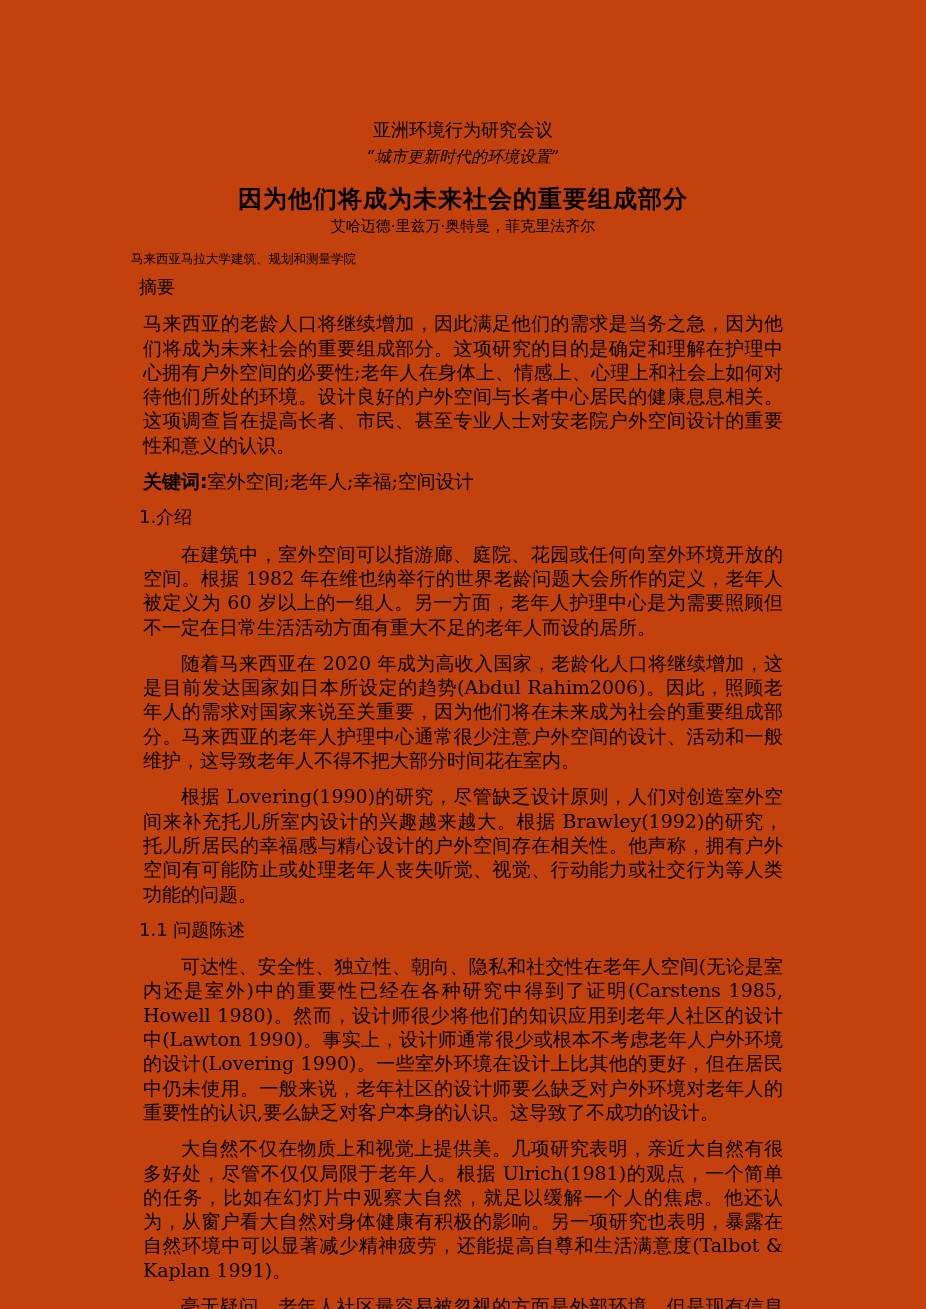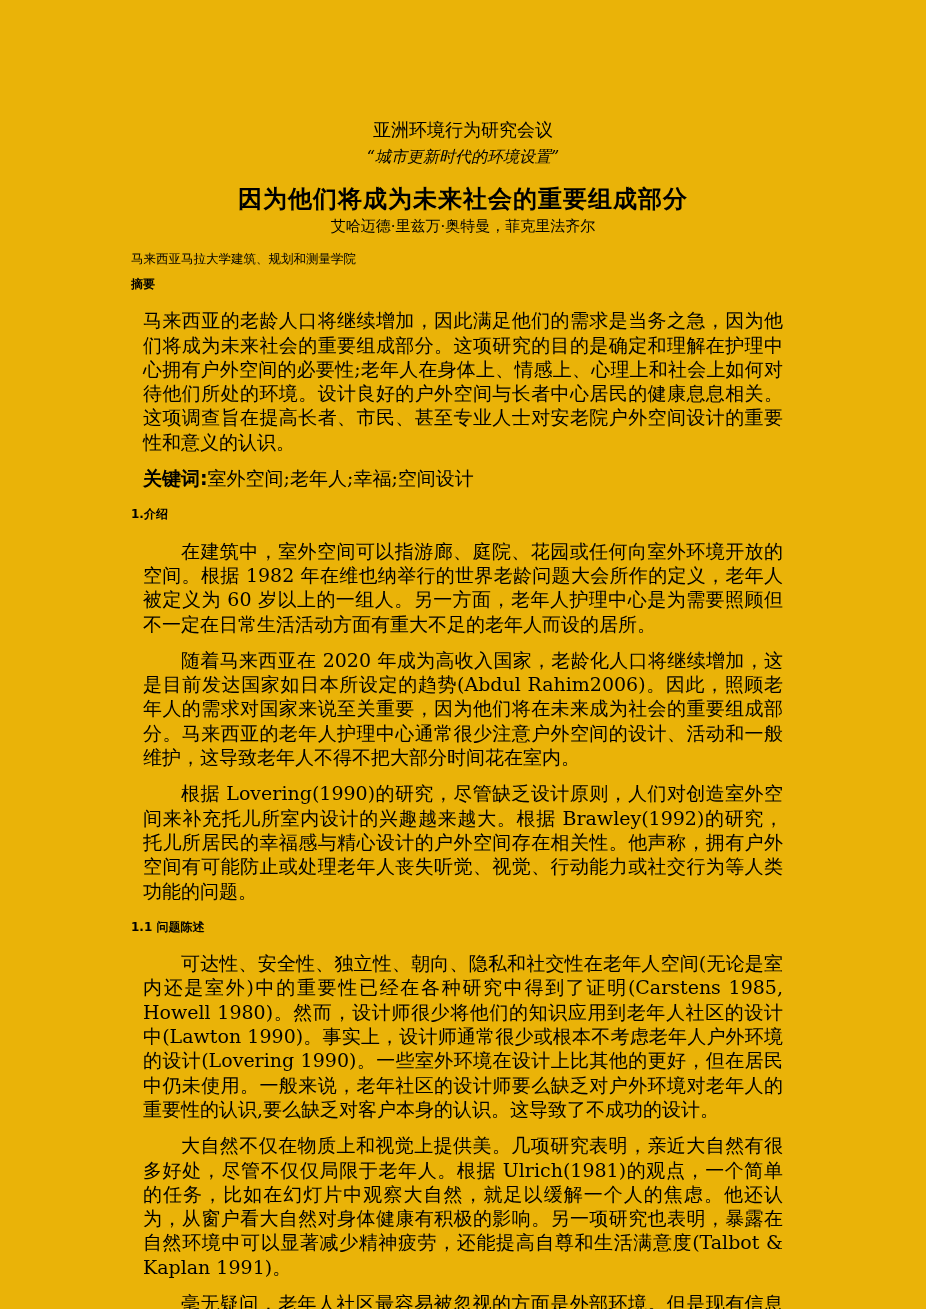--- a/index.html
+++ b/index.html
@@ -12,21 +12,21 @@
     height: 1309px;
     overflow: hidden;
     color: #000000;
     font-family: "DejaVu Serif", "Liberation Serif", serif;
   }
   .page {
     box-sizing: border-box;
     width: 926px;
     height: 1309px;
     padding: 116px 131px 0 131px;
-    background: #eab308;
+    background: #c2410c;
   }
   
   .conf-line {
     text-align: center;
     font-size: 18px;
     line-height: 28px;
   }
   .conf-theme {
     text-align: center;
     font-size: 16px;
@@ -52,23 +52,23 @@
     margin-top: 14px;
     text-align: left;
     font-size: 12.5px;
     line-height: 17px;
   }
   
   .doc-body {
     margin-top: 5px;
   }
   .sec-heading {
-    margin: 0;
-    font-size: 12px;
-    font-weight: bold;
+    margin: 8px;
+    font-size: 18px;
+    font-weight: normal;
     line-height: 24.3px;
     font-family: "DejaVu Sans", "Liberation Sans", sans-serif;
   }
   .doc-body p {
     margin: 12px;
     font-size: 19px;
     line-height: 24.3px;
     text-align: justify;
   }
   .doc-body p.indent {

